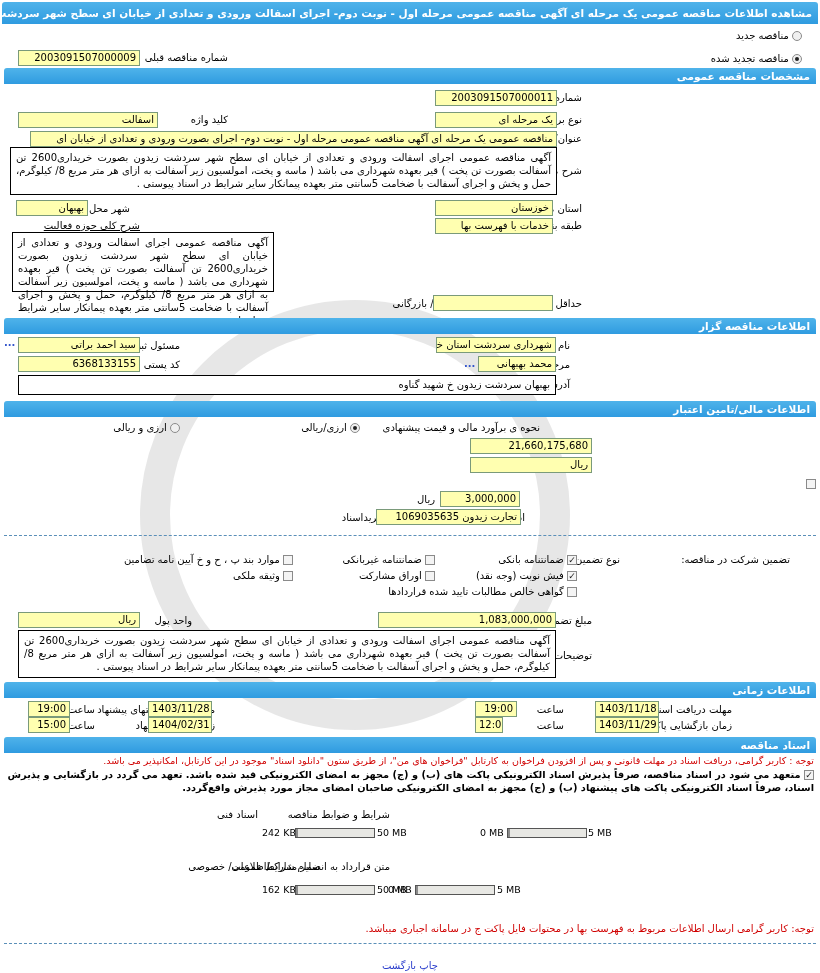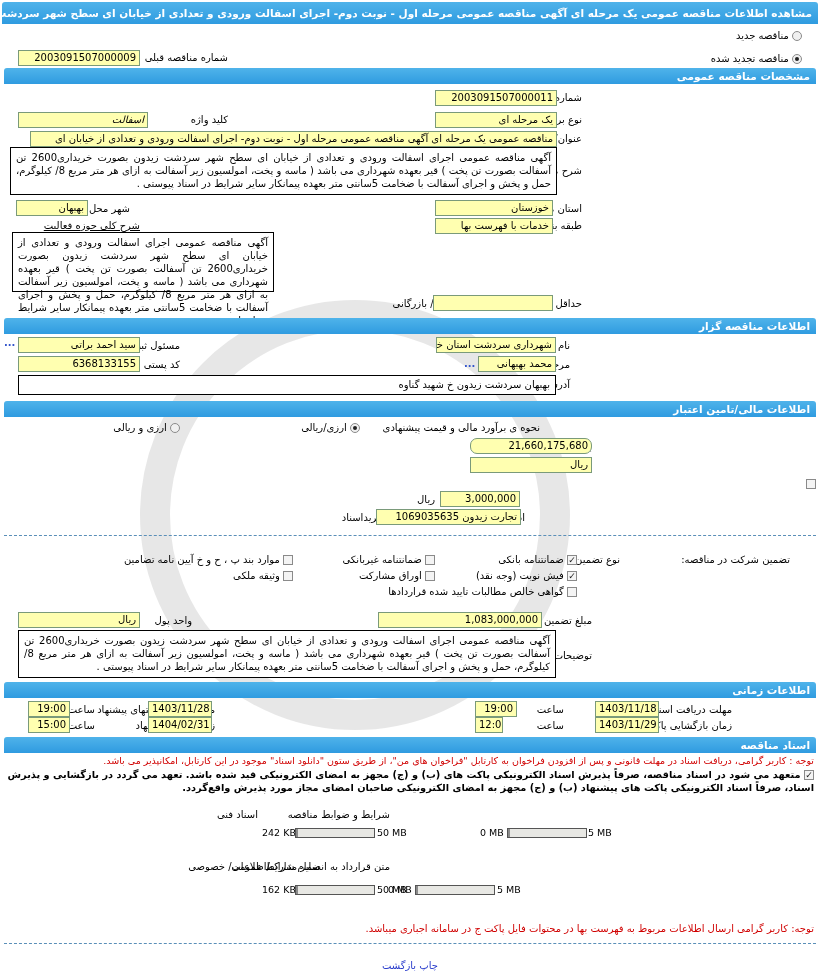--- a/index.html
+++ b/index.html
@@ -72,24 +72,24 @@
 <div class="fld ltr" style="left:18px; top:50px; width:122px;">2003091507000009</div>
 
 <div class="bar" style="top:68px;">مشخصات مناقصه عمومی</div>
 
 <div class="lbl" style="right:238px; top:91px;">شماره مناقصه</div>
 <div class="fld ltr" style="left:435px; top:90px; width:122px;">2003091507000011</div>
 
 <div class="lbl" style="right:238px; top:113px;">نوع برگزاری</div>
 <div class="fld" style="left:435px; top:112px; width:122px;">یک مرحله ای</div>
 <div class="lbl" style="right:592px; top:113px;">کلید واژه</div>
-<div class="fld" style="left:18px; top:112px; width:130px;font-style:italic;">اسفالت</div>
+<div class="fld" style="left:18px; top:112px; width:140px;">اسفالت</div>
 
 <div class="lbl" style="right:238px; top:132px;">عنوان/ موضوع مناقصه</div>
-<div class="fld" style="left:30px; top:131px; width:527px;">مناقصه عمومی یک مرحله ای آگهی مناقصه عمومی مرحله اول - نوبت دوم- اجرای اسفالت ورودی و تعدادی از خیابان ای</div>
+<div class="fld" style="left:30px; top:131px; width:527px;">مناقصه عمومی یک مرحله ای آگهی مناقصه عمومی مرحله اول - نوبت دوم- اجرای بصورت ورودی و تعدادی از خیابان ای</div>
 
 <div class="lbl" style="right:238px; top:164px;">شرح مناقصه</div>
 <div class="box" style="left:10px; top:147px; width:547px; height:48px;">آگهی مناقصه عمومی اجرای اسفالت ورودی و تعدادی از خیابان ای سطح شهر سردشت زیدون بصورت خریداری2600 تن آسفالت بصورت تن پخت ) قیر بعهده شهرداری می باشد ( ماسه و پخت، امولسیون زیر آسفالت به ازای هر متر مربع 8/ کیلوگرم، حمل و پخش و اجرای آسفالت با ضخامت 5سانتی متر بعهده پیمانکار سایر شرایط در اسناد پیوستی .</div>
 
 <div class="lbl" style="right:238px; top:202px;">استان محل‌اجرا</div>
 <div class="fld" style="left:435px; top:200px; width:118px;padding-left:31px;">خوزستان</div>
 <div class="lbl" style="right:690px; top:202px;">شهر محل اجرا</div>
 <div class="fld" style="left:16px; top:200px; width:72px;">بهبهان</div>
 
 <div class="lbl" style="right:238px; top:219px;">طبقه بندی موضوعی</div>
@@ -123,21 +123,21 @@
 <div class="lbl" style="right:460px; top:421px;">
   <span class="radio on"></span>
   <span>ارزی/ریالی</span>
 </div>
 <div class="lbl" style="right:640px; top:421px;">
   <span class="radio"></span>
   <span>ارزی و ریالی</span>
 </div>
 
 <div class="lbl" style="right:228px; top:440px;">برآوردمالی</div>
-<div class="fld ltr" style="left:470px; top:438px; width:122px;border-radius:7px;">21,660,175,680</div>
+<div class="fld ltr" style="left:470px; top:438px; width:122px;">21,660,175,680</div>
 
 <div class="lbl" style="right:228px; top:459px;">واحد پول</div>
 <div class="fld" style="left:470px; top:457px; width:122px;">ریال</div>
 
 <div class="lbl" style="right:4px; top:477px;">
   <span class="chk"></span>
 </div>
 
 <div class="lbl" style="right:300px; top:493px;">هزینه خرید اسناد</div>
 <div class="fld ltr" style="left:440px; top:491px; width:80px;">3,000,000</div>
@@ -174,21 +174,21 @@
 <div class="lbl" style="right:527px; top:569px;">
   <span class="chk"></span>
   <span>وثیقه ملکی</span>
 </div>
 <div class="lbl" style="right:243px; top:585px;">
   <span class="chk"></span>
   <span>گواهی خالص مطالبات تایید شده قراردادها</span>
 </div>
 
 <div class="lbl" style="right:228px; top:614px;">مبلغ تضمین</div>
-<div class="fld ltr" style="left:378px; top:612px; width:164px;">1,083,000,000</div>
+<div class="fld ltr" style="left:378px; top:612px; width:178px;">1,083,000,000</div>
 <div class="lbl" style="right:628px; top:614px;">واحد پول</div>
 <div class="fld" style="left:18px; top:612px; width:122px;">ریال</div>
 
 <div class="lbl" style="right:228px; top:649px;">توضیحات</div>
 <div class="box" style="left:18px; top:630px; width:538px; height:48px;">آگهی مناقصه عمومی اجرای اسفالت ورودی و تعدادی از خیابان ای سطح شهر سردشت زیدون بصورت خریداری2600 تن آسفالت بصورت تن پخت ) قیر بعهده شهرداری می باشد ( ماسه و پخت، امولسیون زیر آسفالت به ازای هر متر مربع 8/ کیلوگرم، حمل و پخش و اجرای آسفالت با ضخامت 5سانتی متر بعهده پیمانکار سایر شرایط در اسناد پیوستی .</div>
 
 <div class="bar" style="top:682px;">اطلاعات زمانی</div>
 
 <div class="lbl" style="right:88px; top:703px;">مهلت دریافت اسناد</div>
 <div class="fld ltr" style="left:595px; top:701px; width:64px;">1403/11/18</div>

